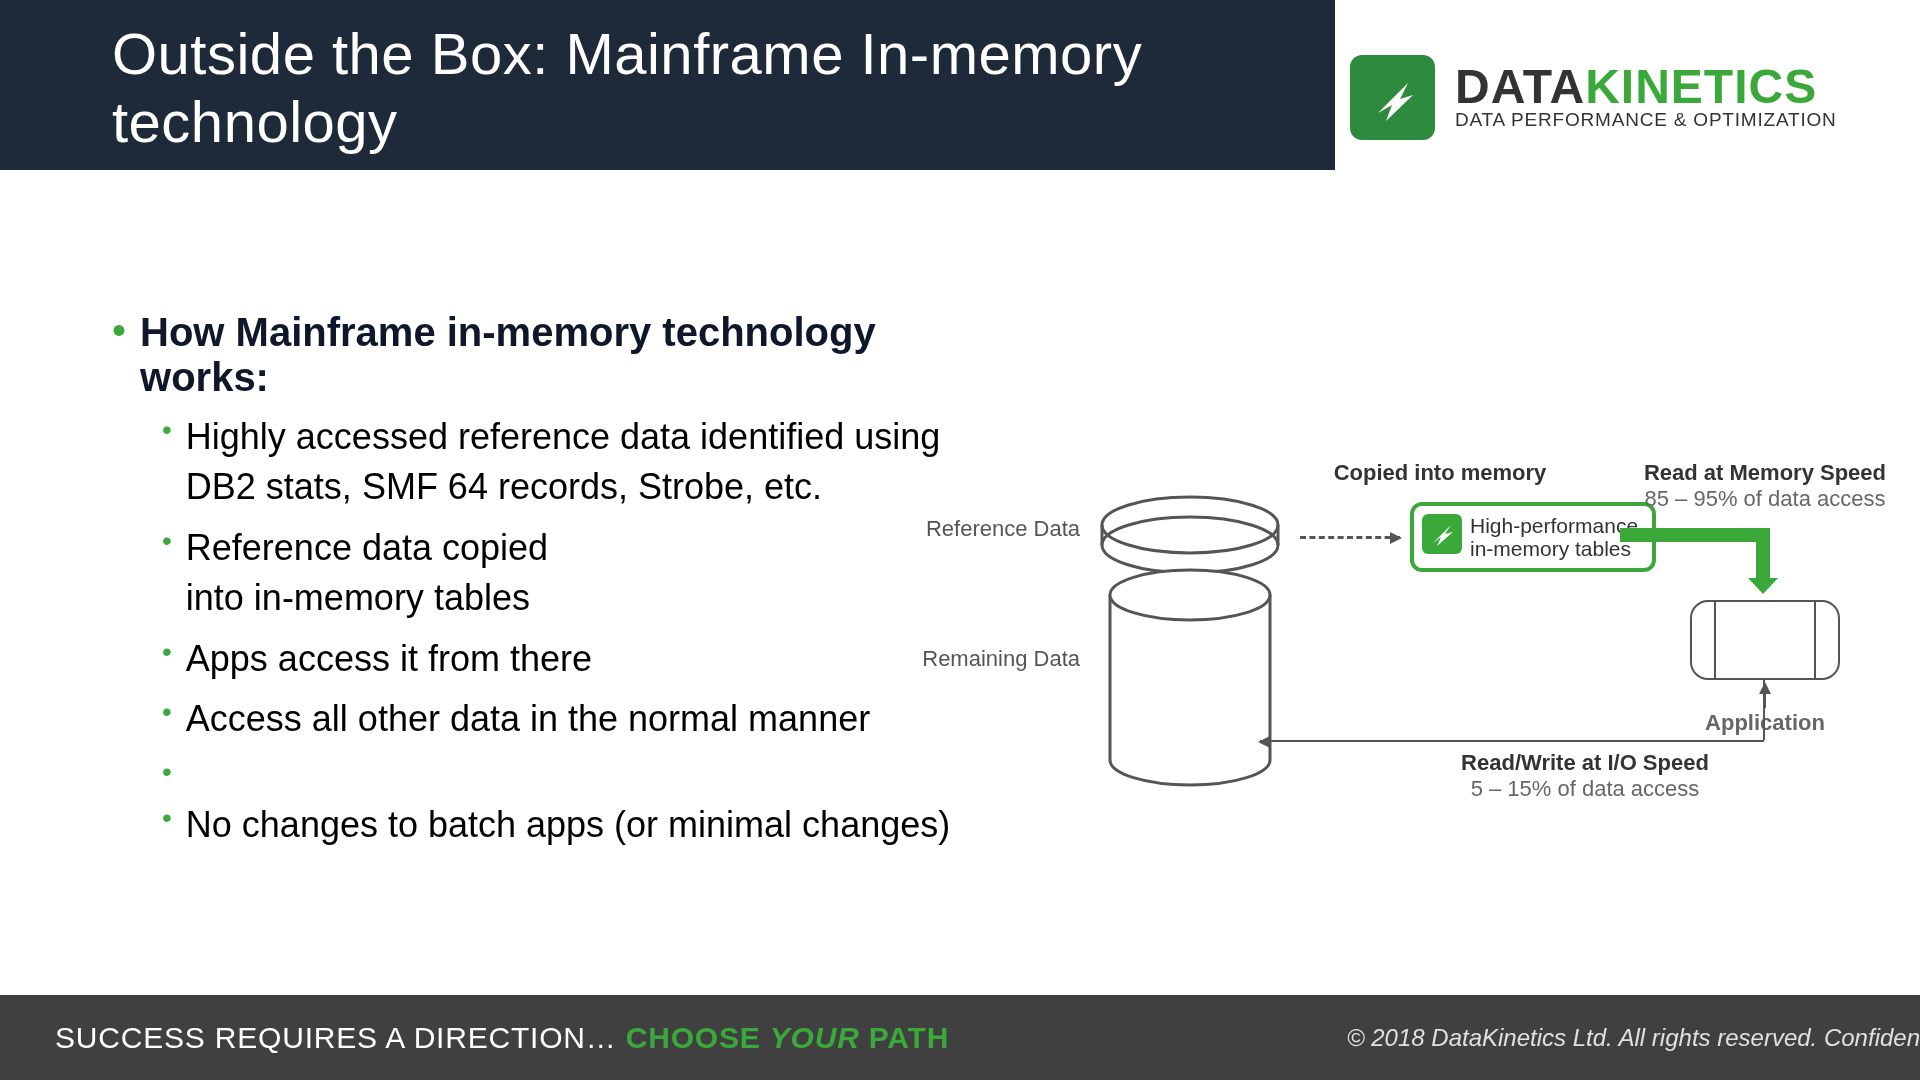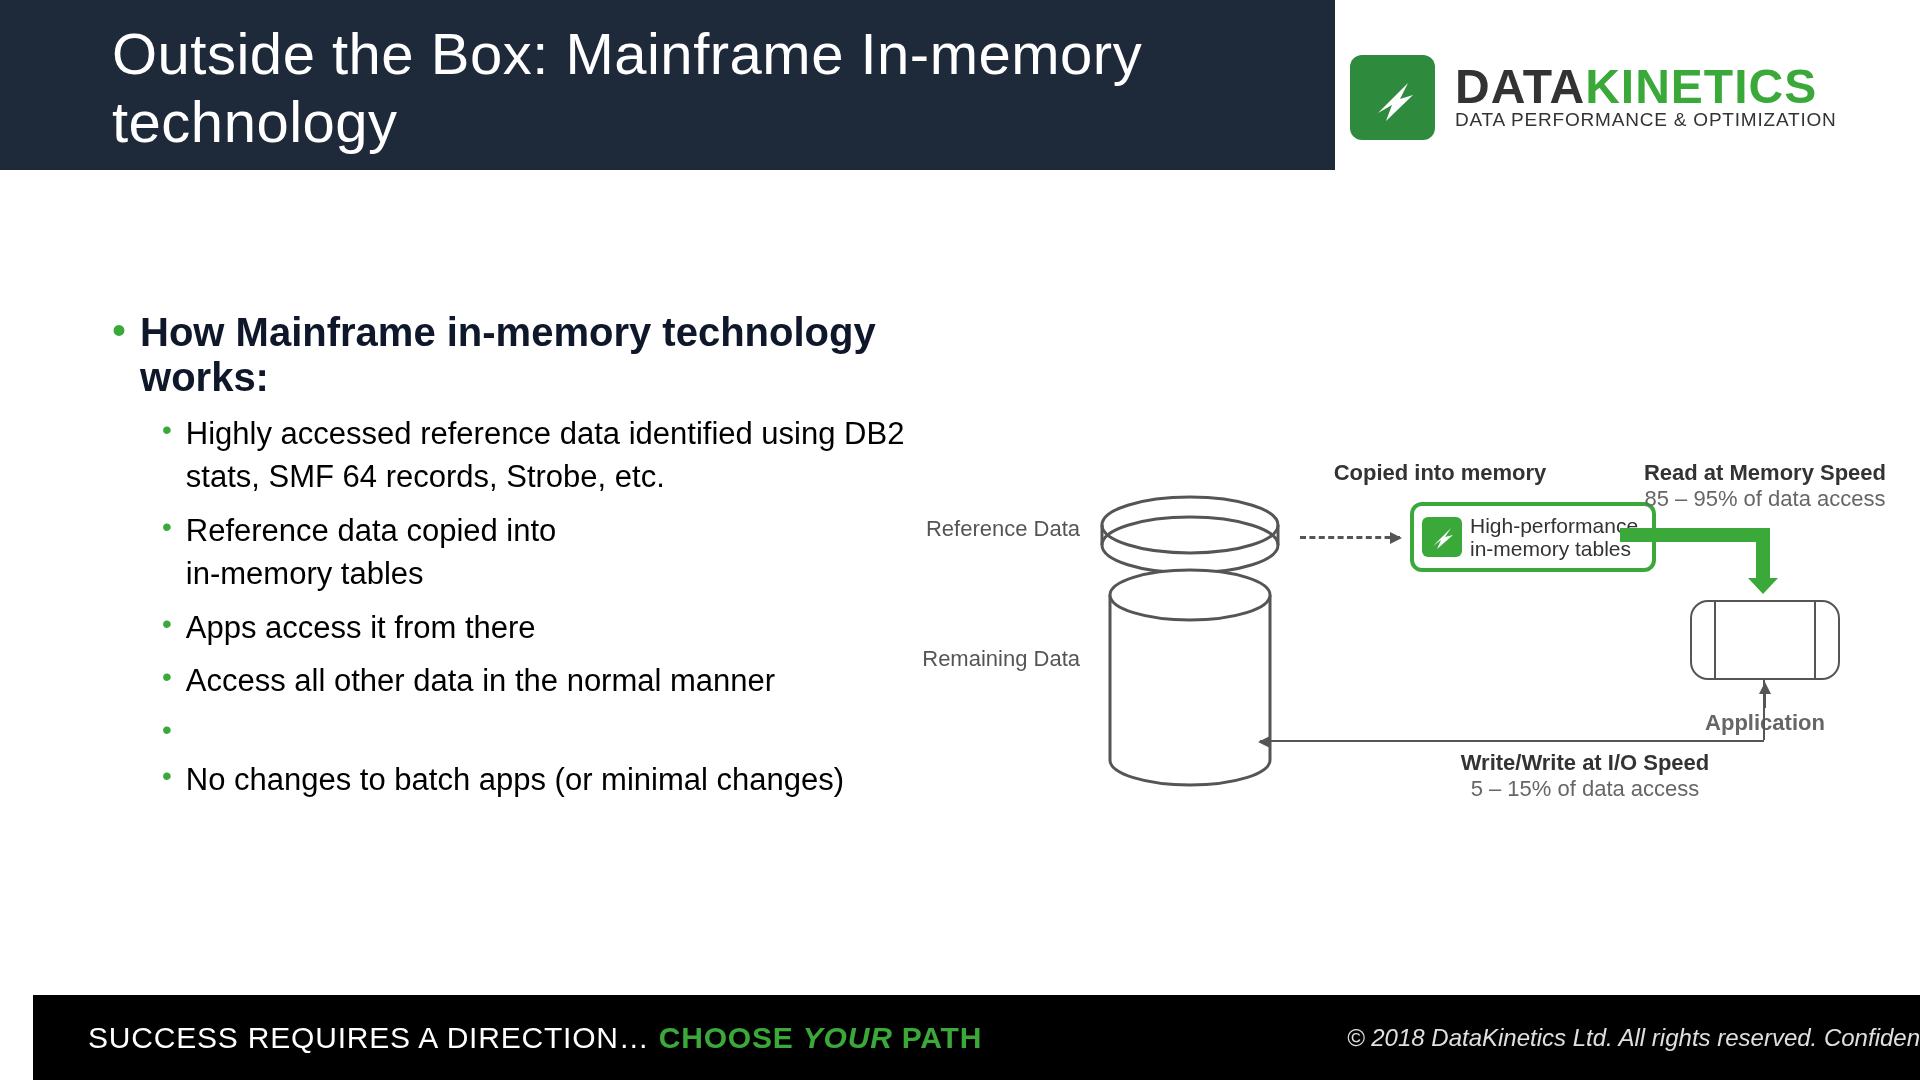--- a/index.html
+++ b/index.html
@@ -94,21 +94,21 @@
   align-items: flex-start;
   margin: 10px 0 10px 50px;
 }
 .b2-dot {
   color: #3aa93a;
   font-size: 28px;
   line-height: 36px;
   margin-right: 14px;
 }
 .b2-text {
-  font-size: 31px;
+  font-size: 36px;
   line-height: 1.4;
   color: #000;
 }
 .diagram {
   position: absolute;
   top: 450px;
   left: 960px;
   width: 900px;
   height: 380px;
 }
@@ -130,21 +130,20 @@
 .diagram .sub {
   font-weight: 400;
   color: #666;
 }
 .mem-box {
   position: absolute;
   border: 4px solid #3aa93a;
   border-radius: 12px;
   padding: 8px 14px 8px 56px;
   display: flex;
-  align-items: center;
 }
 .mem-box-icon {
   position: absolute;
   left: 8px;
   width: 40px;
   height: 40px;
   background: #3aa93a;
   border-radius: 6px;
   display: flex;
   align-items: center;
@@ -229,26 +228,25 @@
   border-bottom: 12px solid #555;
   border-left: 6px solid transparent;
   border-right: 6px solid transparent;
 }
 .footer {
   position: absolute;
   bottom: 0;
   left: 0;
   right: 0;
   height: 85px;
-  background: #000000;
+  background: #404040;
   display: flex;
   align-items: center;
   padding: 0 0 0 55px;
   color: #fff;
-  margin-left: 33px;
 }
 .footer-tag {
   font-family: "Arial Narrow", Arial, sans-serif;
   font-size: 30px;
   letter-spacing: 0.8px;
 }
 .footer-tag .direction { color: #fff; }
 .footer-tag .choose { color: #3aa93a; font-weight: 700; }
 .footer-tag .your { color: #3aa93a; font-weight: 700; font-style: italic; }
 .footer-phone {
@@ -358,21 +356,21 @@
 
   <div class="app-box" style="left:730px;top:150px;width:150px;height:80px"></div>
   <div class="heading sub" style="left:730px;top:260px;width:150px;font-weight:700">Application</div>
 
   <div class="v-up" style="left:804px;top:234px;height:24px"></div>
 
   <div class="solid-arrow-h left" style="left:300px;top:290px;width:504px"></div>
   <div style="position:absolute;left:803px;top:230px;height:60px;border-left:2px solid #555"></div>
 
   <div class="heading" style="left:450px;top:300px;width:350px">
-    <span>Write/Write at I/O Speed</span><br>
+    <span>Read/Write at I/O Speed</span><br>
     <span class="sub">5 – 15% of data access</span>
   </div>
 </div>
 
 <div class="footer">
   <span class="footer-tag">
     <span class="direction">SUCCESS REQUIRES A DIRECTION… </span><span class="choose">CHOOSE </span><span class="your">YOUR</span><span class="choose"> PATH</span>
   </span>
   <span class="footer-copy">© 2018 DataKinetics Ltd.   All rights reserved.  Confiden</span>
 </div>

